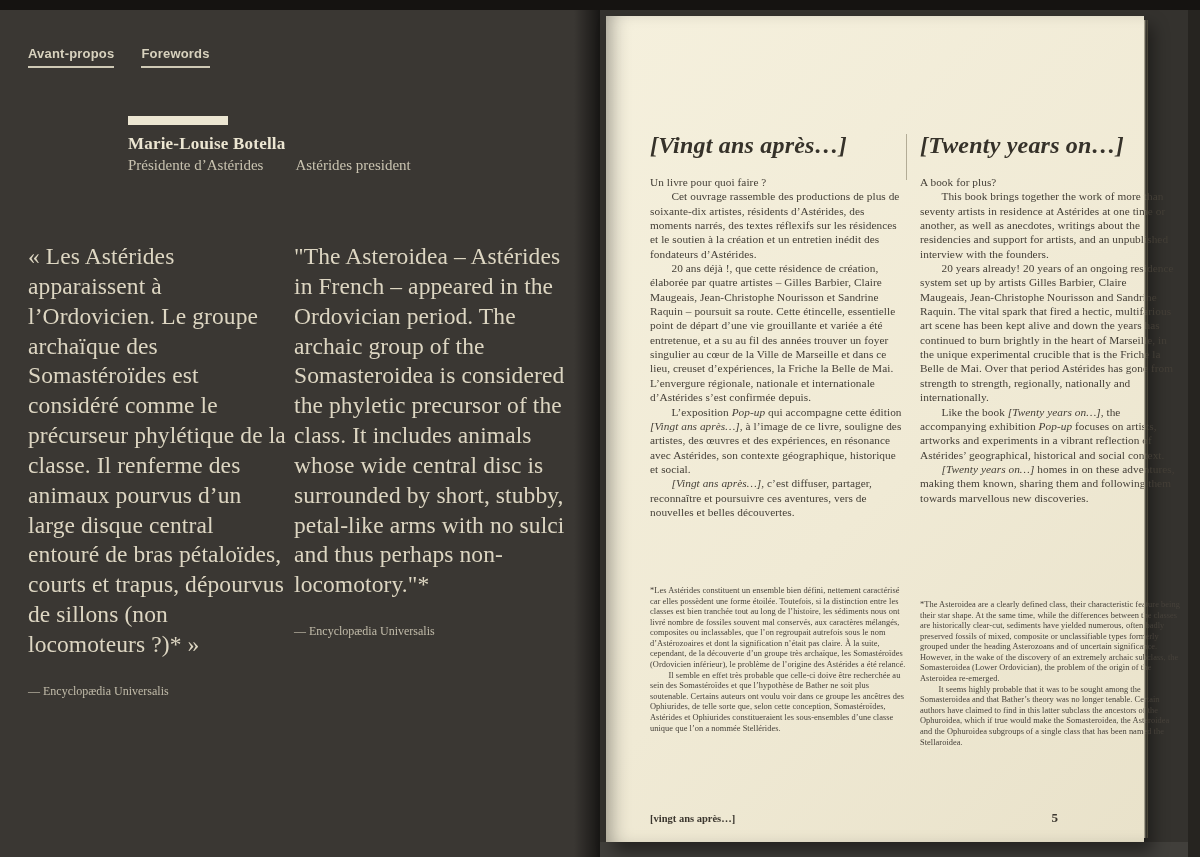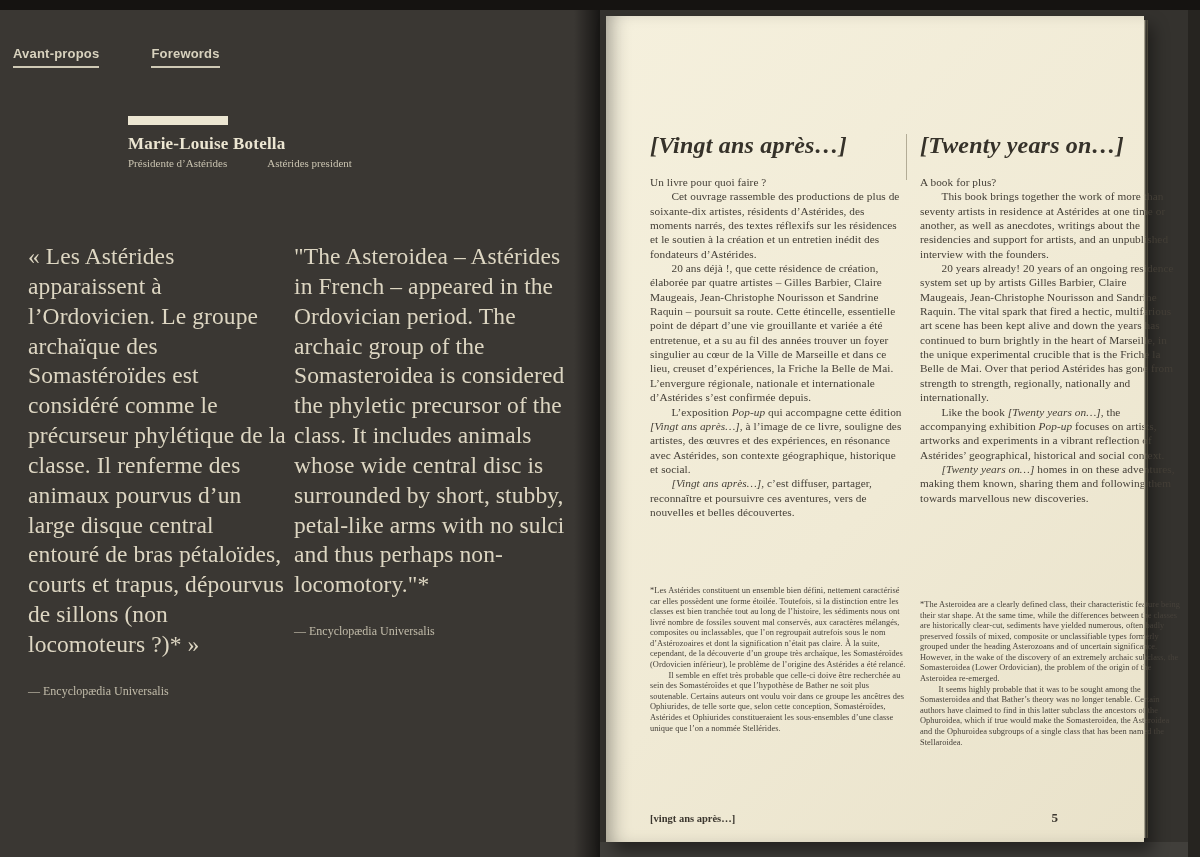--- a/index.html
+++ b/index.html
@@ -22,30 +22,30 @@
   
   .left-page{
     position:absolute;left:0;top:6px;width:600px;height:851px;
     background:var(--left-page-bg);
     z-index:1;
   }
   .left-page::after{ 
     content:"";position:absolute;right:0;top:0;width:26px;height:100%;
     background:linear-gradient(to right, rgba(0,0,0,0), rgba(0,0,0,.6));
   }
-  .tabs{position:absolute;left:13px;top:40px;display:flex;gap:52px;}
+  .tabs{position:absolute;left:28px;top:40px;display:flex;gap:27px;}
   .tab{
     font-family:"Liberation Sans", sans-serif;
     font-size:13px;font-weight:700;letter-spacing:.2px;
     color:#d8d2be;padding-bottom:5px;border-bottom:2px solid #cfc9b5;
   }
   .author-block{position:absolute;left:128px;top:110px;}
   .author-rule{width:100px;height:9px;background:#ece6d2;margin-bottom:9px;}
   .author-name{font-size:17px;font-weight:700;color:#ece6d2;letter-spacing:.2px;}
-  .author-roles{display:flex;gap:40px;margin-top:3px;font-size:11px;color:#c9c3b0;}
+  .author-roles{display:flex;gap:32px;margin-top:3px;font-size:15px;color:#c9c3b0;}
   .quote-columns{position:absolute;left:28px;top:236px;display:flex;gap:8px;width:548px;}
   .quote-col{display:flex;flex-direction:column;}
   .quote-col.fr{width:258px;}
   .quote-col.en{width:272px;}
   .quote-text{
     font-size:23.5px;line-height:1.27;color:var(--cream-text);
     letter-spacing:.1px;
   }
   .quote-attribution{margin-top:24px;font-size:12px;color:#c2bcaa;}
 

